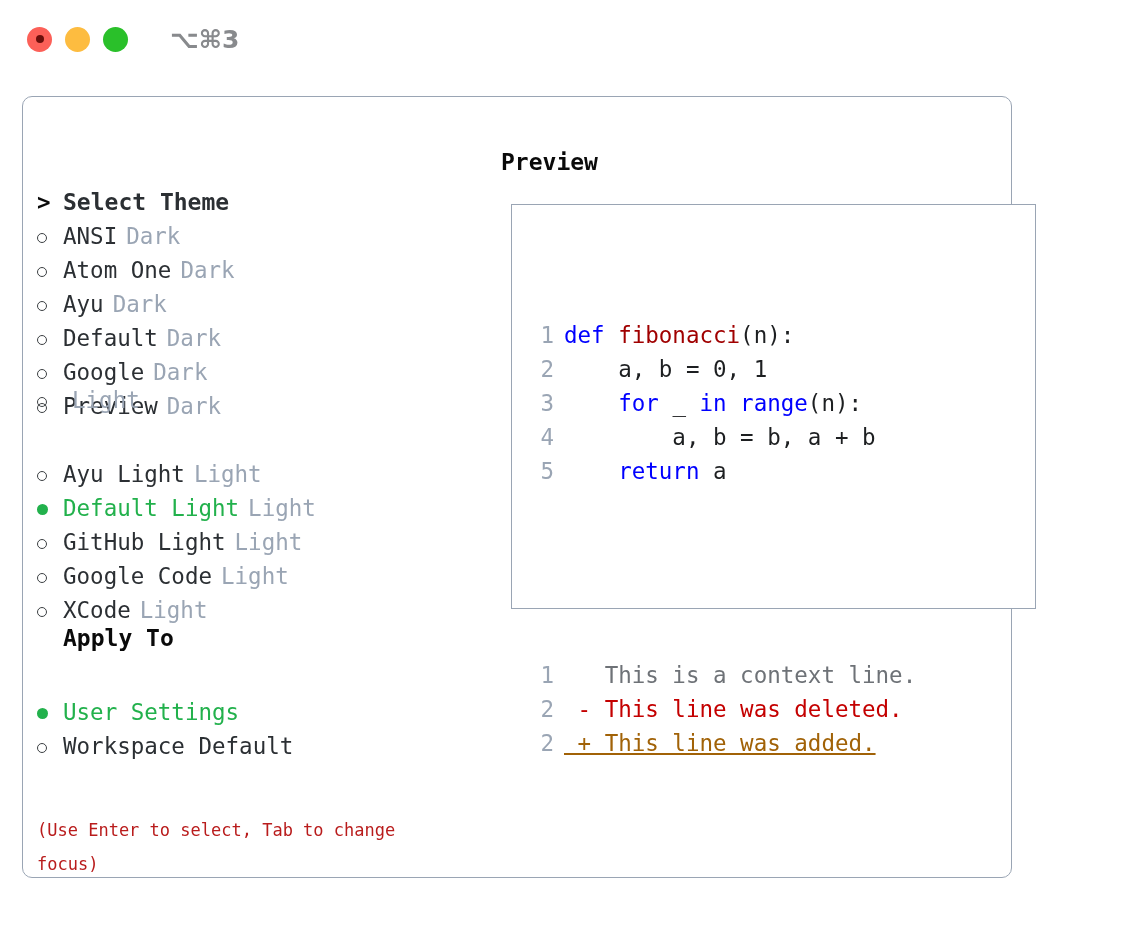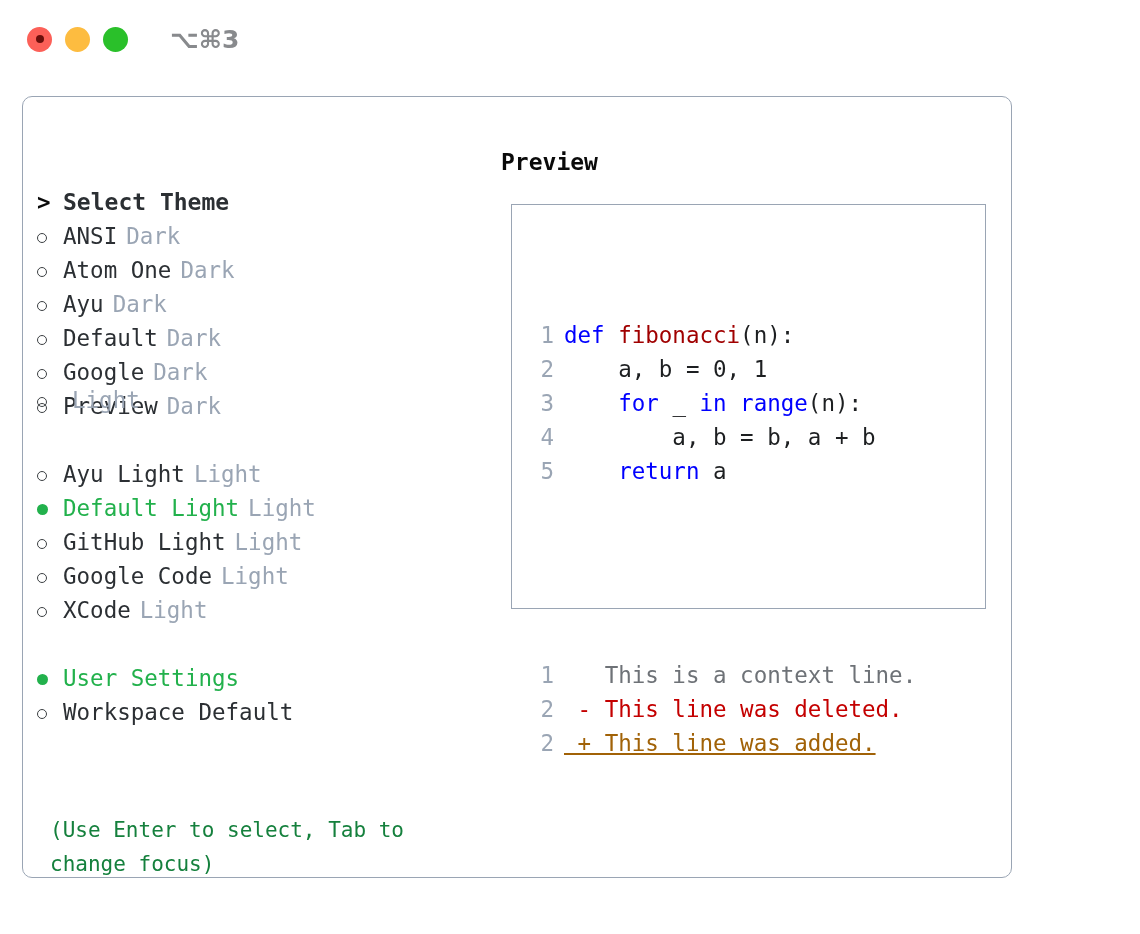--- a/index.html
+++ b/index.html
@@ -141,46 +141,46 @@
   .spacer-row { height: 34px; }
 
   .subheader {
     font-weight: bold;
     color: #0a0a0a;
     font-size: 23px;
   }
 
   .hint {
     position: absolute;
-    left: 27px;
+    left: 14px;
     top: 716px;
     width: 410px;
-    font-size: 21px;
-    line-height: 34px;
-    color: #15803d;
+    font-size: 17px;
+    line-height: 34px;
+    color: #b91c1c;
   }
 
   
   .right-col {
     position: absolute;
     left: 478px;
     top: 48px;
     width: 500px;
   }
   .preview-title {
     font-size: 23px;
     font-weight: bold;
     color: #0a0a0a;
     line-height: 34px;
     margin-left: 0px;
   }
   .preview-box {
     margin-top: 25px;
     margin-left: 10px;
-    width: 475px;
+    width: 525px;
     height: 405px;
     box-sizing: border-box;
     border: 1.6px solid #9aa5b4;
     background: #ffffff;
     position: relative;
   }
   .code {
     position: absolute;
     left: 12px;
     top: 45px;
@@ -237,20 +237,23 @@
             <div class="row"><span class="marker"><span class="bullet-ring"></span></span><span class="variant">Light</span></div>
             <div class="row"><span class="marker"><span class="bullet-ring"></span></span><span class="label">Ayu Light</span><span class="variant">Light</span></div>
             <div class="row selected"><span class="marker"><span class="bullet-dot"></span></span><span class="label">Default Light</span><span class="variant">Light</span></div>
             <div class="row"><span class="marker"><span class="bullet-ring"></span></span><span class="label">GitHub Light</span><span class="variant">Light</span></div>
             <div class="row"><span class="marker"><span class="bullet-ring"></span></span><span class="label">Google Code</span><span class="variant">Light</span></div>
             <div class="row"><span class="marker"><span class="bullet-ring"></span></span><span class="label">XCode</span><span class="variant">Light</span></div>
           </div>
 
         <div class="spacer-row"></div>
 
+        <div class="row">
+          <span class="marker"></span><span class="subheader">Apply To</span>
+        </div>
 
         <div id="apply-rows">
             <div class="row selected"><span class="marker"><span class="bullet-dot"></span></span><span class="label">User Settings</span></div>
             <div class="row"><span class="marker"><span class="bullet-ring"></span></span><span class="label">Workspace Default</span></div>
           </div>
       </div>
 
       <div class="hint">(Use Enter to select, Tab to change focus)</div>
 
       <div class="right-col">

